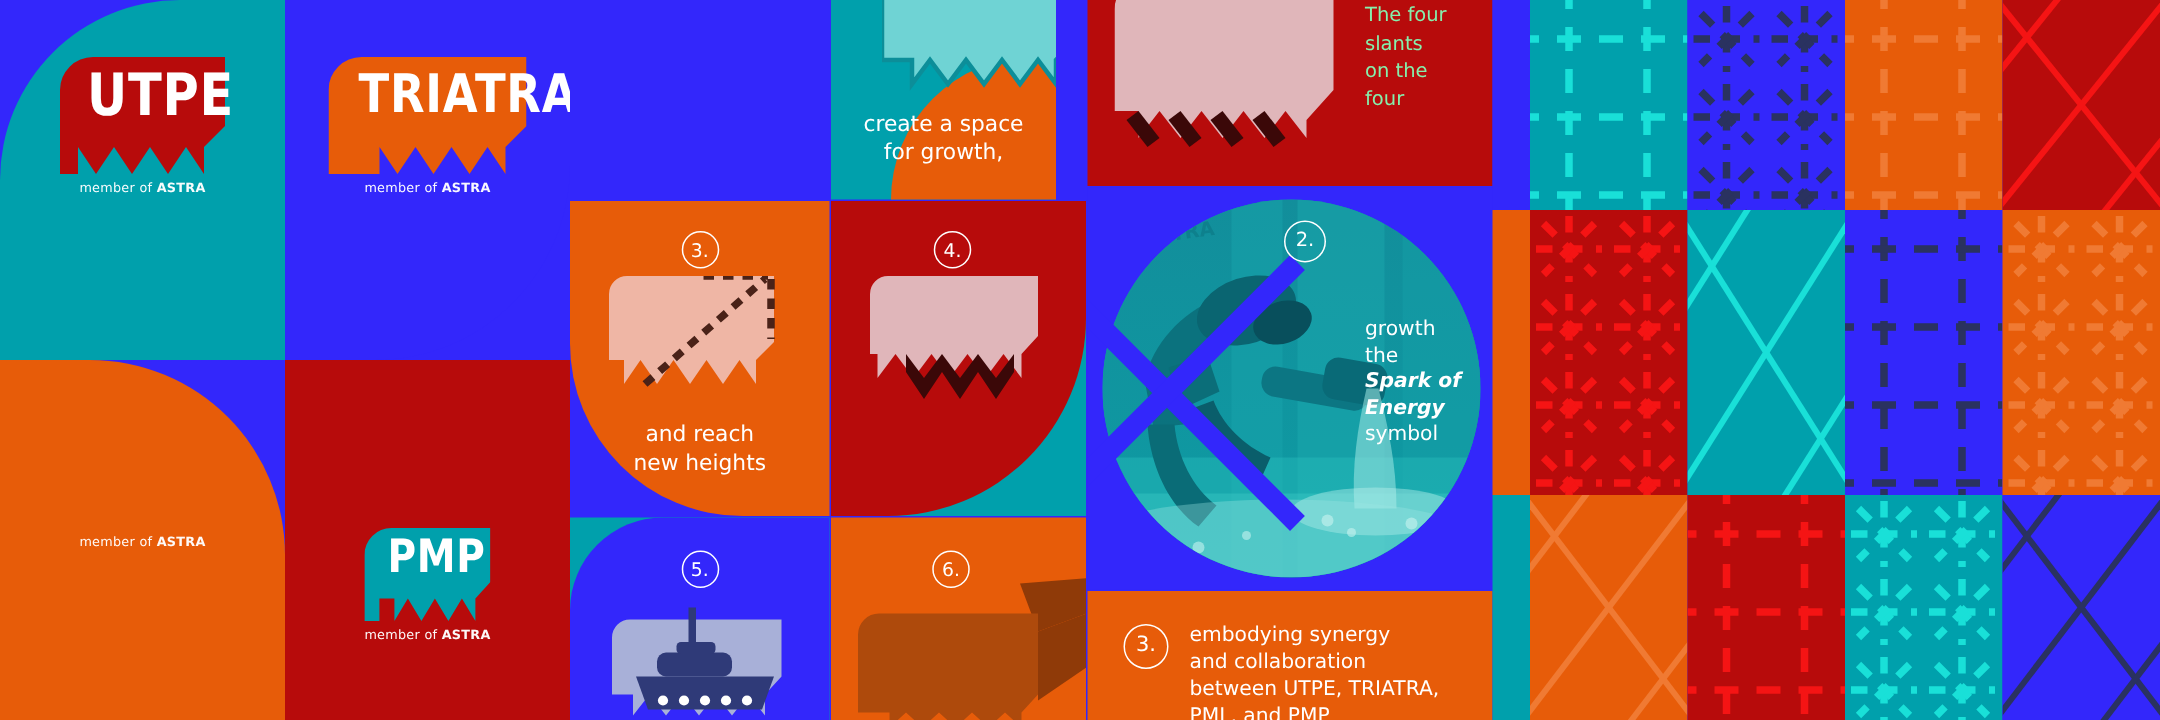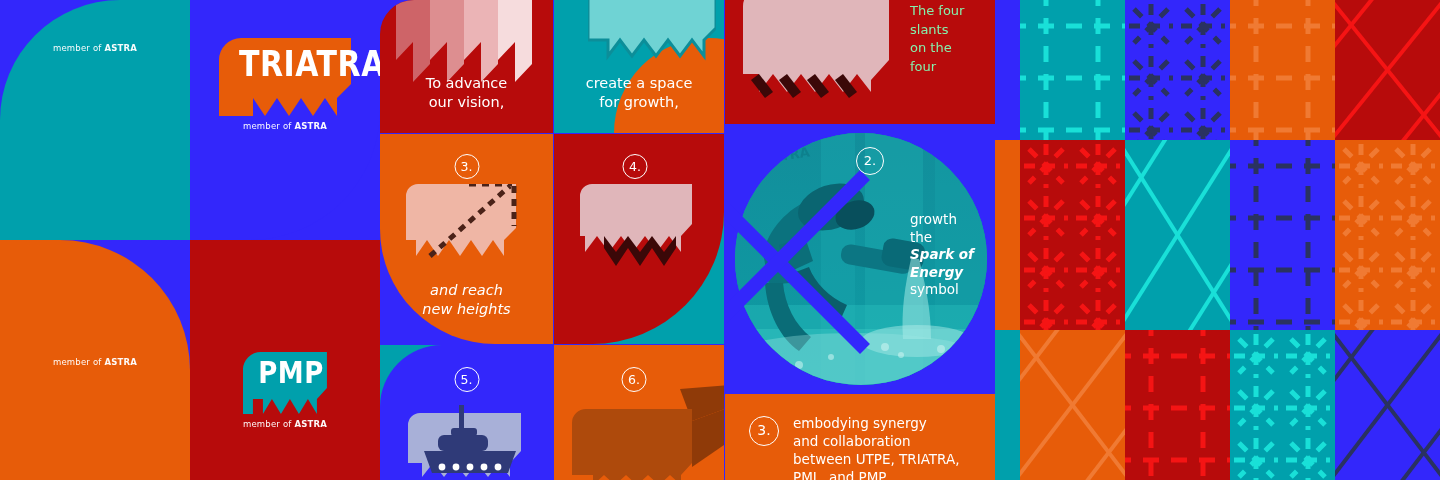--- a/index.html
+++ b/index.html
@@ -57,20 +57,26 @@
 </head>
 <body>
 
 <div id="stage">
 
   <div class="abs" id="left">
 
     <div class="quad q-tl">
       <div class="quadbg rc-tl" id="bg-utpe" style="background: rgb(0, 160, 172);"></div>
       <div class="logolock" style="top:38px;">
+        <div class="mark">
+          <svg width="110" height="78" viewBox="0 0 110 78">
+            <path id="shp-utpe" d="M22,0 H110 V46 L96,60 V78 L84,60 L72,78 L60,60 L48,78 L36,60 L24,78 L12,60 V78 H0 V22 A22,22 0 0 1 22,0 Z" fill="#B70B0B"></path>
+          </svg>
+          <div class="marktext" id="tx-utpe" style="font-size:33px;line-height:44px;padding-left:18px;">UTPE</div>
+        </div>
         <div class="memline"><span>member of </span><b>ASTRA</b></div>
       </div>
     </div>
 
     <div class="quad q-tr">
       <div class="quadbg rc-br" id="bg-triatra" style="background: rgb(51, 39, 251);"></div>
       <div class="logolock" style="top:38px;">
         <div class="mark">
           <svg width="132" height="78" viewBox="0 0 132 78">
             <path id="shp-triatra" d="M22,0 H132 V46 L118,60 V78 L106,60 L94,78 L82,60 L70,78 L58,60 L46,78 L34,60 V78 H0 V22 A22,22 0 0 1 22,0 Z" fill="#E75C09"></path>
@@ -99,34 +105,22 @@
         </div>
         <div class="memline"><span>member of </span><b>ASTRA</b></div>
       </div>
     </div>
   </div>
 
   <div class="abs" id="mid">
 
     <div class="abs" style="inset:0;background:#3327FB;"></div>
 
-    <div class="cell" style="left:0;top:0;width:173px;height:133px;background:#B70B0B;border-top-left-radius:34px;">
-      <svg class="abs" style="left:16px;top:-18px;" width="145" height="108" viewBox="0 0 145 108">
-        <path d="M0,0 H34 V82 L17,100 V60 L0,78 Z" fill="#CE6468"></path>
-        <path d="M34,0 H68 V82 L51,100 V60 L34,78 Z" fill="#DD8E90"></path>
-        <path d="M68,0 H102 V82 L85,100 V60 L68,78 Z" fill="#EBB4B6"></path>
-        <path d="M102,0 H136 V82 L119,100 V60 L102,78 Z" fill="#F6DCDD"></path>
-      </svg>
-      <div class="celltxt" style="top:74px;">
-        <div style="white-space:pre-line;">To advance
-our vision,</div>
-      </div>
-    </div>
-
-    <div class="cell" style="left:174px;top:0;width:170px;height:133px;background:#00A0AC;">
+
+    <div class="cell" style="left:174px;top:0;width:150px;height:133px;background:#00A0AC;">
       <div class="abs" style="right:-80px;bottom:-95px;width:190px;height:190px;border-radius:50%;background:#E75C09;"></div>
       <div class="abs" style="left:0;top:0;width:170px;height:133px;background:#00A0AC;
                               -webkit-mask-image:radial-gradient(circle at 190px 133px, transparent 0 0);"></div>
       <svg class="abs" style="left:34px;top:-22px;" width="128" height="88" viewBox="0 0 128 88">
         <path d="M14,0 H128 V50 L116,62 V78 L104,62 L92,78 L80,62 L68,78 L56,62 L44,78 L32,62 L20,78 V62 H0 V14 A14,14 0 0 1 14,0 Z" fill="#6FD3D4" stroke="#0C8E99" stroke-width="3"></path>
       </svg>
       <div class="celltxt" style="top:74px;">
         <div style="white-space:pre-line;">create a space
 for growth,</div>
       </div>
@@ -136,21 +130,21 @@
       <div class="numcirc" style="top:20px;">3.</div>
       <svg class="abs" style="left:26px;top:50px;" width="122" height="78" viewBox="0 0 122 78">
         <path d="M12,0 H110 V44 L98,56 V72 L87,56 L76,72 L65,56 L54,72 L43,56 L32,72 L21,56 L10,72 V56 H0 V12 A12,12 0 0 1 12,0 Z" fill="#EFB6A5"></path>
         <g stroke="#4A2218" stroke-width="5" stroke-linecap="butt" stroke-dasharray="7 6">
           <line x1="24" y1="72" x2="104" y2="2"></line>
           <line x1="63" y1="0" x2="106" y2="0"></line>
           <line x1="108" y1="2" x2="108" y2="42"></line>
         </g>
       </svg>
       <div class="celltxt" style="top:147px;">
-        <div style="white-space:pre-line;font-style:italic;">and reach
+        <div style="white-space:pre-line;">and reach
 new heights</div>
       </div>
     </div>
 
     <div class="cell" style="left:174px;top:134px;width:170px;height:210px;background:#00A0AC;">
       <div class="abs" style="left:-58px;top:0;width:228px;height:210px;background:#B70B0B;border-bottom-right-radius:132px;"></div>
       <div class="numcirc" style="top:20px;left:calc(50% - 4px);">4.</div>
       <svg class="abs" style="left:26px;top:50px;" width="124" height="86" viewBox="0 0 124 86">
         <path d="M12,0 H112 V40 L101,52 V68 L89,52 L77,68 L65,52 L53,68 L41,52 L29,68 L17,52 L5,68 V52 H0 V12 A12,12 0 0 1 12,0 Z" fill="#E0B6BA"></path>
         <path d="M24,52 L36,68 L48,52 L60,68 L72,52 L84,68 L96,52 L96,64 L84,82 L72,64 L60,82 L48,64 L36,82 L24,64 Z" fill="#3B0808"></path>

